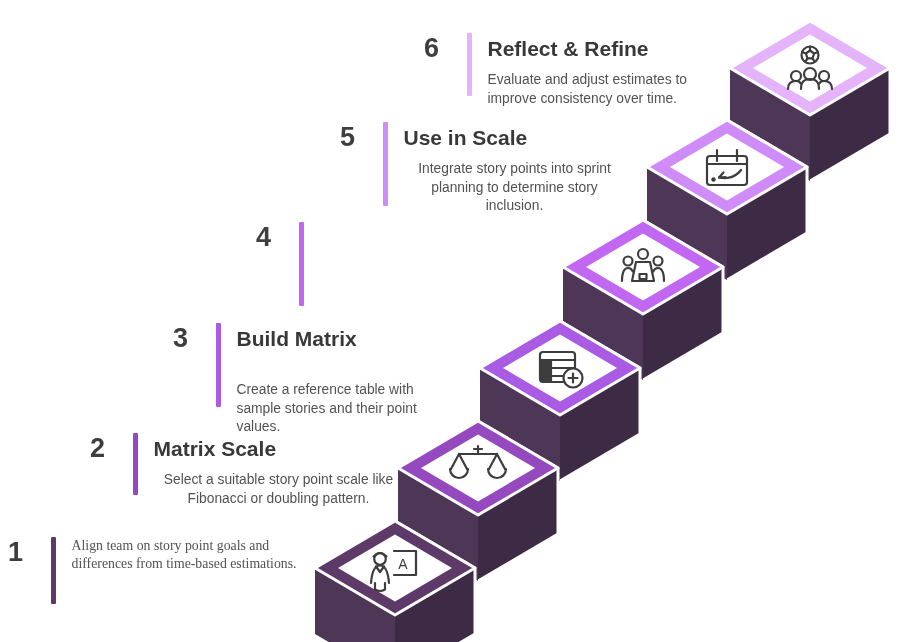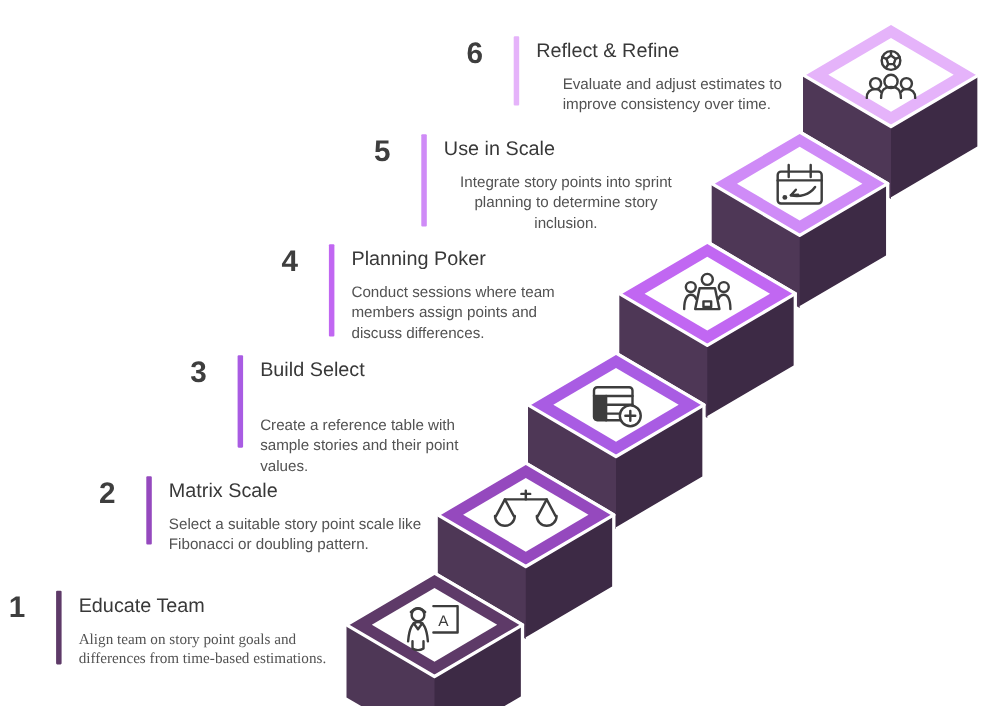--- a/index.html
+++ b/index.html
@@ -9,21 +9,21 @@
   *{box-sizing:border-box; margin:0; padding:0;}
   html,body{width:900px; height:642px; overflow:hidden; background:var(--background);
     font-family:"Liberation Sans", sans-serif;}
   .canvas{position:relative; width:900px; height:642px; background:var(--background);}
   .stairs{position:absolute; left:0; top:0; width:900px; height:642px;}
   .step-text{position:absolute; display:flex; align-items:flex-start;}
   .step-num{width:30px; font-size:27px; font-weight:700; color:var(--text-number);
     line-height:1; padding-top:2px;}
   .step-bar{width:4.5px; margin-left:13px; border-radius:1px; flex:none;}
   .step-txt{margin-left:16px;}
-  .step-title{font-size:18px; font-weight:400; color:var(--text-title); line-height:1.2;
+  .step-title{font-size:21px; font-weight:700; color:var(--text-title); line-height:1.2;
     padding-top:3px; margin-bottom:10px; white-space:nowrap;}
   .step-desc{font-size:13.8px; color:var(--text-desc); line-height:1.34;}
   .sil{stroke:#fff; stroke-width:3; stroke-linejoin:round;}
   .diam{stroke:#fff; stroke-width:3; stroke-linejoin:round;}
   .icon{fill:none; stroke-width:2.2; stroke-linecap:round; stroke-linejoin:round;}
   .icon text{stroke:none; font-family:"Liberation Sans", sans-serif; font-size:14px;}
 </style>
 </head>
 <body>
 
@@ -124,63 +124,58 @@
         <path d="M1,-19 L23,-19 L23,5 L1,5"></path>
         <text x="10" y="-1" text-anchor="middle" fill="#3D3D3D">A</text>
       </g>
     </g>
   </svg>
 
   <div class="step-text" style="left:8px; top:537px;">
     <div class="step-num">1</div>
     <div class="step-bar" style="height: 67px; background: rgb(94, 58, 104);"></div>
     <div class="step-txt">
-      <div class="step-title">Educate Team</div>
       <div class="step-desc" style="width:255px;font-family:Liberation Serif, serif;">Align team on story point goals and differences from time-based estimations.</div>
     </div>
   </div>
 
   <div class="step-text" style="left:90px; top:433px;">
     <div class="step-num">2</div>
     <div class="step-bar" style="height: 62px; background: rgb(149, 73, 190);"></div>
     <div class="step-txt">
       <div class="step-title">Matrix Scale</div>
-      <div class="step-desc" style="width:250px;">Select a suitable story point scale like Fibonacci or doubling pattern.</div>
+      <div class="step-desc" style="width:250px;text-align:center;">Select a suitable story point scale like Fibonacci or doubling pattern.</div>
     </div>
   </div>
 
   <div class="step-text" style="left:173px; top:323px;">
     <div class="step-num">3</div>
     <div class="step-bar" style="height: 84px; background: rgb(169, 92, 227);"></div>
     <div class="step-txt">
-      <div class="step-title">Build Select</div>
+      <div class="step-title">Build Matrix</div>
       <div class="step-desc" style="width:215px;margin-top:30px;">Create a reference table with sample stories and their point values.</div>
     </div>
   </div>
 
   <div class="step-text" style="left:256px; top:222px;">
     <div class="step-num">4</div>
     <div class="step-bar" style="height: 84px; background: rgb(193, 103, 242);"></div>
-    <div class="step-txt">
-      <div class="step-title">Planning Poker</div>
-      <div class="step-desc" style="width:212px;">Conduct sessions where team members assign points and discuss differences.</div>
-    </div>
   </div>
 
   <div class="step-text" style="left:340px; top:122px;">
     <div class="step-num">5</div>
     <div class="step-bar" style="height: 84px; background: rgb(207, 139, 247);"></div>
     <div class="step-txt">
       <div class="step-title">Use in Scale</div>
       <div class="step-desc" style="width:222px;text-align:center;">Integrate story points into sprint planning to determine story inclusion.</div>
     </div>
   </div>
 
   <div class="step-text" style="left:424px; top:33px;">
     <div class="step-num">6</div>
     <div class="step-bar" style="height: 63px; background: rgb(229, 179, 250);"></div>
     <div class="step-txt">
       <div class="step-title">Reflect &amp; Refine</div>
-      <div class="step-desc" style="width:245px;margin-left:24px;">Evaluate and adjust estimates to improve consistency over time.</div>
+      <div class="step-desc" style="width:245px;">Evaluate and adjust estimates to improve consistency over time.</div>
     </div>
   </div>
 
 </div>
 
 </body></html>

